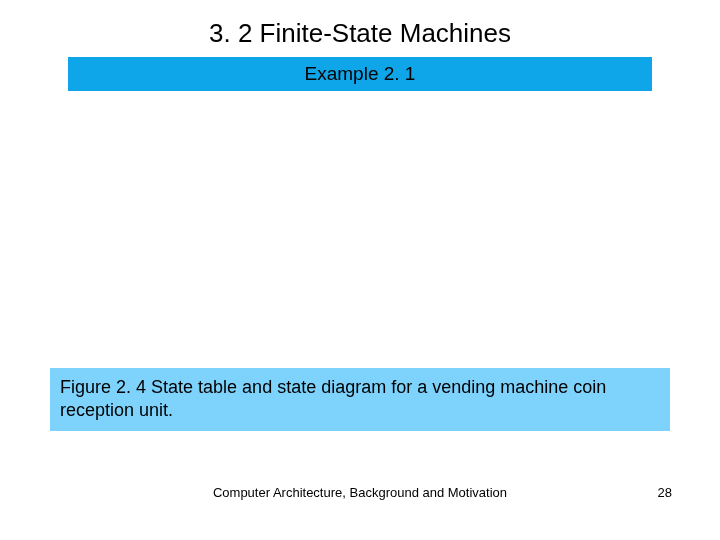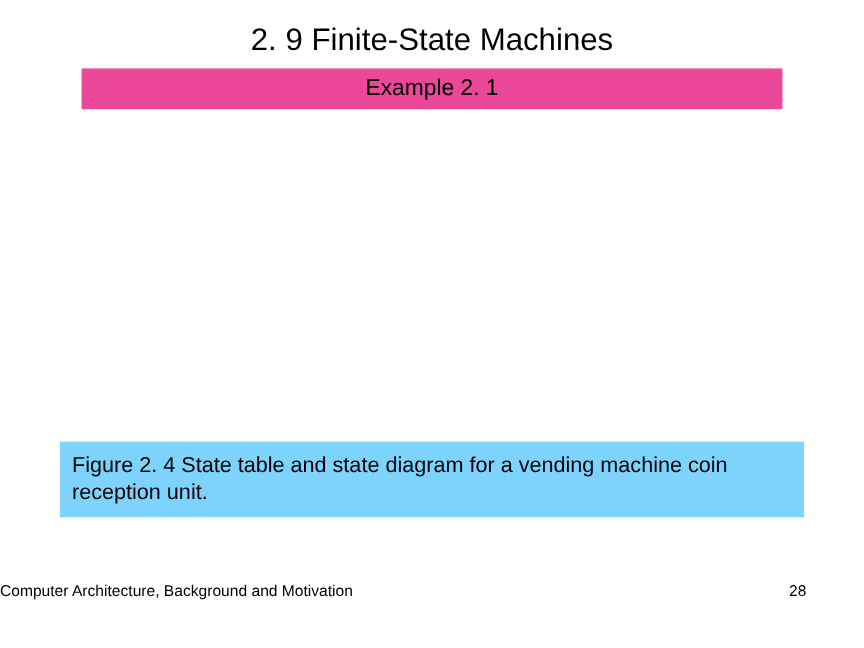--- a/index.html
+++ b/index.html
@@ -17,21 +17,21 @@
     }
     .slide-title {
       text-align: center;
       font-size: 26px;
       font-weight: normal;
       color: #000;
       padding-top: 18px;
       padding-bottom: 8px;
     }
     .example-bar {
-      background: #ec4899;
+      background: #0ea5e9;
       margin: 0 68px;
       padding: 6px 0;
       text-align: center;
       font-size: 19px;
       color: #000;
     }
     .caption-bar {
       background: #7dd3fc;
       margin: 0 50px;
       padding: 8px 10px;
@@ -41,35 +41,36 @@
       left: 0;
       right: 0;
       top: 368px;
       line-height: 1.3;
     }
     .footer {
       position: absolute;
       bottom: 40px;
       left: 0;
       right: 0;
+      text-align: center;
       font-size: 13px;
       color: #000;
     }
     .page-number {
       position: absolute;
       bottom: 40px;
       right: 48px;
       font-size: 13px;
       color: #000;
     }
   </style>
 </head>
 <body>
 
-<h1 class="slide-title">2. 9  Finite-State Machines</h1>
+<h1 class="slide-title">3. 2  Finite-State Machines</h1>
 
 <div class="example-bar">Example 2. 1</div>
 
 <div class="caption-bar">Figure 2. 4    State table and state diagram for a vending machine coin reception unit.</div>
 
 <div class="footer">Computer Architecture, Background and Motivation</div>
 
 <div class="page-number">28</div>
 
 </body></html>

